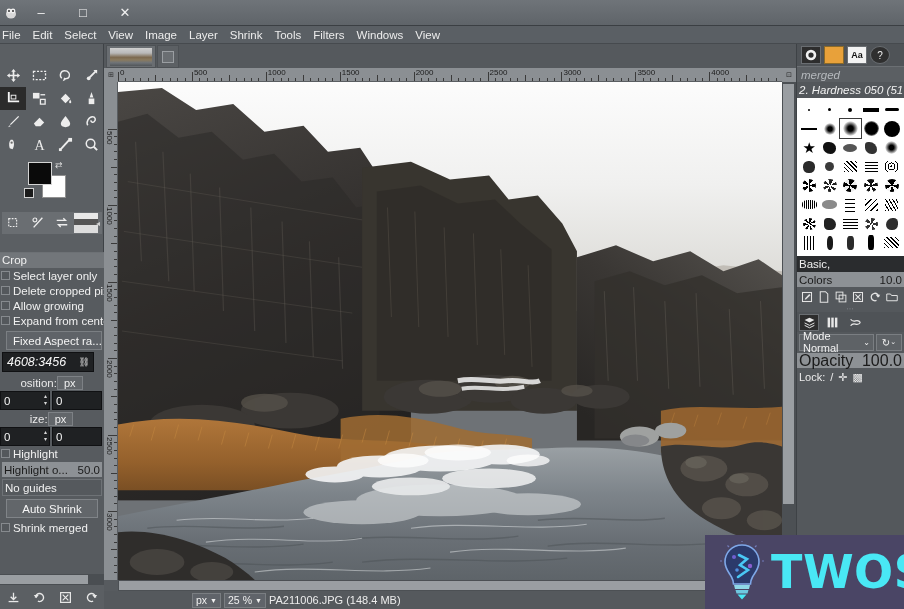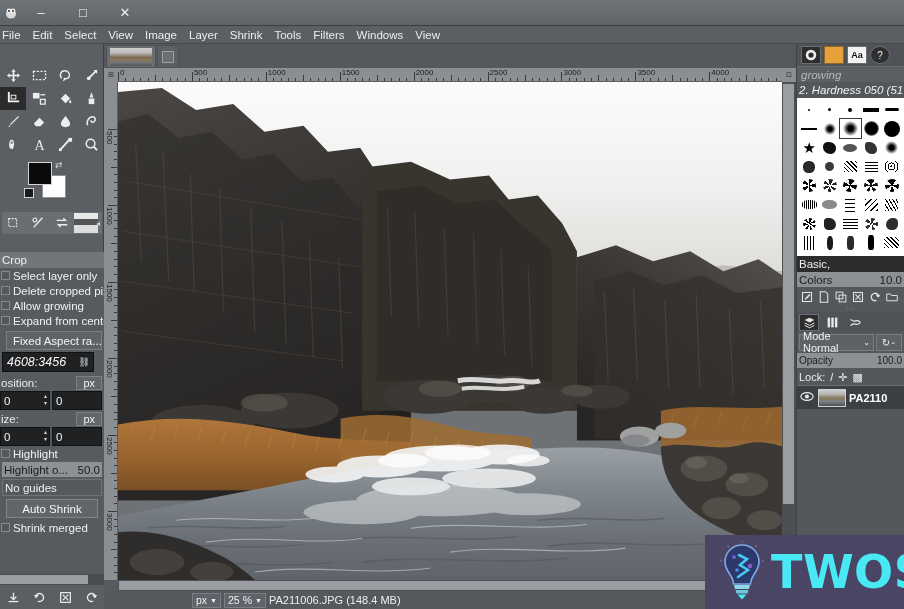--- a/index.html
+++ b/index.html
@@ -115,21 +115,21 @@
     height: 19px; display: flex; align-items: center; padding-left: 6px;
     font-size: 11.5px; color: #f4f4f4; white-space: nowrap; overflow: hidden;
   }
   .to-field {
     margin: 2px 10px 2px 2px; background: #1f2123; border: 1px solid #101113;
     height: 20px; display: flex; align-items: center; padding-left: 4px;
     font-size: 12.5px; color: #f6f6f6; font-style: italic; position: relative;
   }
   .to-field .chain { position: absolute; right: 3px; font-size: 9px; font-style: normal; }
   .to-label-row {
-    display: flex; align-items: center; justify-content: space-between;
+    display: flex; align-items: center; justify-content: center;
     padding: 2px 2px 1px 1px; font-size: 11.5px; color: #e9e9e9;
   }
   .unit-box {
     background: #62666a; border: 1px solid #7d8185; padding: 0px 6px;
     font-size: 11px; color: #f0f0f0;
   }
   .spin-row { display: flex; gap: 2px; padding: 0 2px 0 0; }
   .spin {
     flex: 1; background: #1f2123; border: 1px solid #101113; height: 19px;
     display: flex; align-items: center; padding-left: 3px;
@@ -322,21 +322,21 @@
     display: flex; align-items: center; justify-content: space-between;
     padding: 0 3px; font-size: 11px; color: #f2f2f2;
   }
   .modebtn {
     width: 26px; background: #5e6266; border: 1px solid #7a7e82; height: 17px;
     display: flex; align-items: center; justify-content: center;
     font-size: 10px; color: #f2f2f2;
   }
   .opacityrow {
     height: 15px; background: #8d9195; display: flex; align-items: center;
-    padding-left: 2px; font-size: 10px; color: #1b1b1b; position: relative;
+    padding-left: 2px; font-size: 16px; color: #1b1b1b; position: relative;
     margin: 1px 0;
   }
   .opacityrow .val { position: absolute; right: 2px; }
   .lockrow {
     height: 16px; display: flex; align-items: center; gap: 5px;
     padding-left: 2px; font-size: 11px; color: #ececec;
   }
   .layerrow {
     height: 24px; background: #3c4044; display: flex; align-items: center;
     gap: 3px; padding-left: 2px; border-top: 1px solid #6a6e72;
@@ -1003,21 +1003,21 @@
         <svg width="14" height="14" viewBox="0 0 16 16">
             <circle cx="8" cy="8" r="6" fill="#f0f0f0"></circle>
             <circle cx="8" cy="8" r="3" fill="#2b2b2b"></circle>
           </svg>
       </div>
       <div class="dock-tab swatch"></div>
       <div class="dock-tab aa">Aa</div>
       <div class="dock-tab help">?</div>
     </div>
 
-    <div class="filterbox">growing</div>
+    <div class="filterbox">merged</div>
     <div class="brushname">2. Hardness 050 (51</div>
 
     <div class="brushgrid">
       <div class="bcell">
           <span style="width:2px;height:2px;background:#000;border-radius:50%"></span>
         </div>
       <div class="bcell">
           <span style="width:3px;height:3px;background:#000;border-radius:50%"></span>
         </div>
       <div class="bcell">
@@ -1228,30 +1228,20 @@
       <span class="val">100.0</span>
     </div>
 
     <div class="lockrow">
       <span>Lock:</span>
       <span>/</span>
       <span>✛</span>
       <span>▩</span>
     </div>
 
-    <div class="layerrow">
-      <span class="eye">
-        <svg width="14" height="11" viewBox="0 0 16 12">
-            <ellipse cx="8" cy="6" rx="7" ry="4.4" fill="none" stroke="#eaeaea" stroke-width="1.3"></ellipse>
-            <circle cx="8" cy="6" r="2.3" fill="#eaeaea"></circle>
-          </svg>
-      </span>
-      <span class="lthumb"></span>
-      <span class="lname">PA2110</span>
-    </div>
 
     <div class="dock-fill"></div>
   </div>
 
   <div class="watermark">
     <span>
       <svg width="46" height="60" viewBox="0 0 46 60">
         <path d="M23 4 C13 4 6 11.5 6 21 C6 27.5 10 31.5 12.5 36 C14 38.7 14.5 41 14.5 43 L31.5 43 C31.5 41 32 38.7 33.5 36 C36 31.5 40 27.5 40 21 C40 11.5 33 4 23 4 Z" fill="#2b3a6b" stroke="#7fa8e8" stroke-width="1.6"></path>
         <path d="M15 44 L31 44 L30 48 L16 48 Z" fill="#8fd8e8"></path>
         <path d="M16.5 49 L29.5 49 L28.5 52.5 L17.5 52.5 Z" fill="#6fc8e0"></path>

